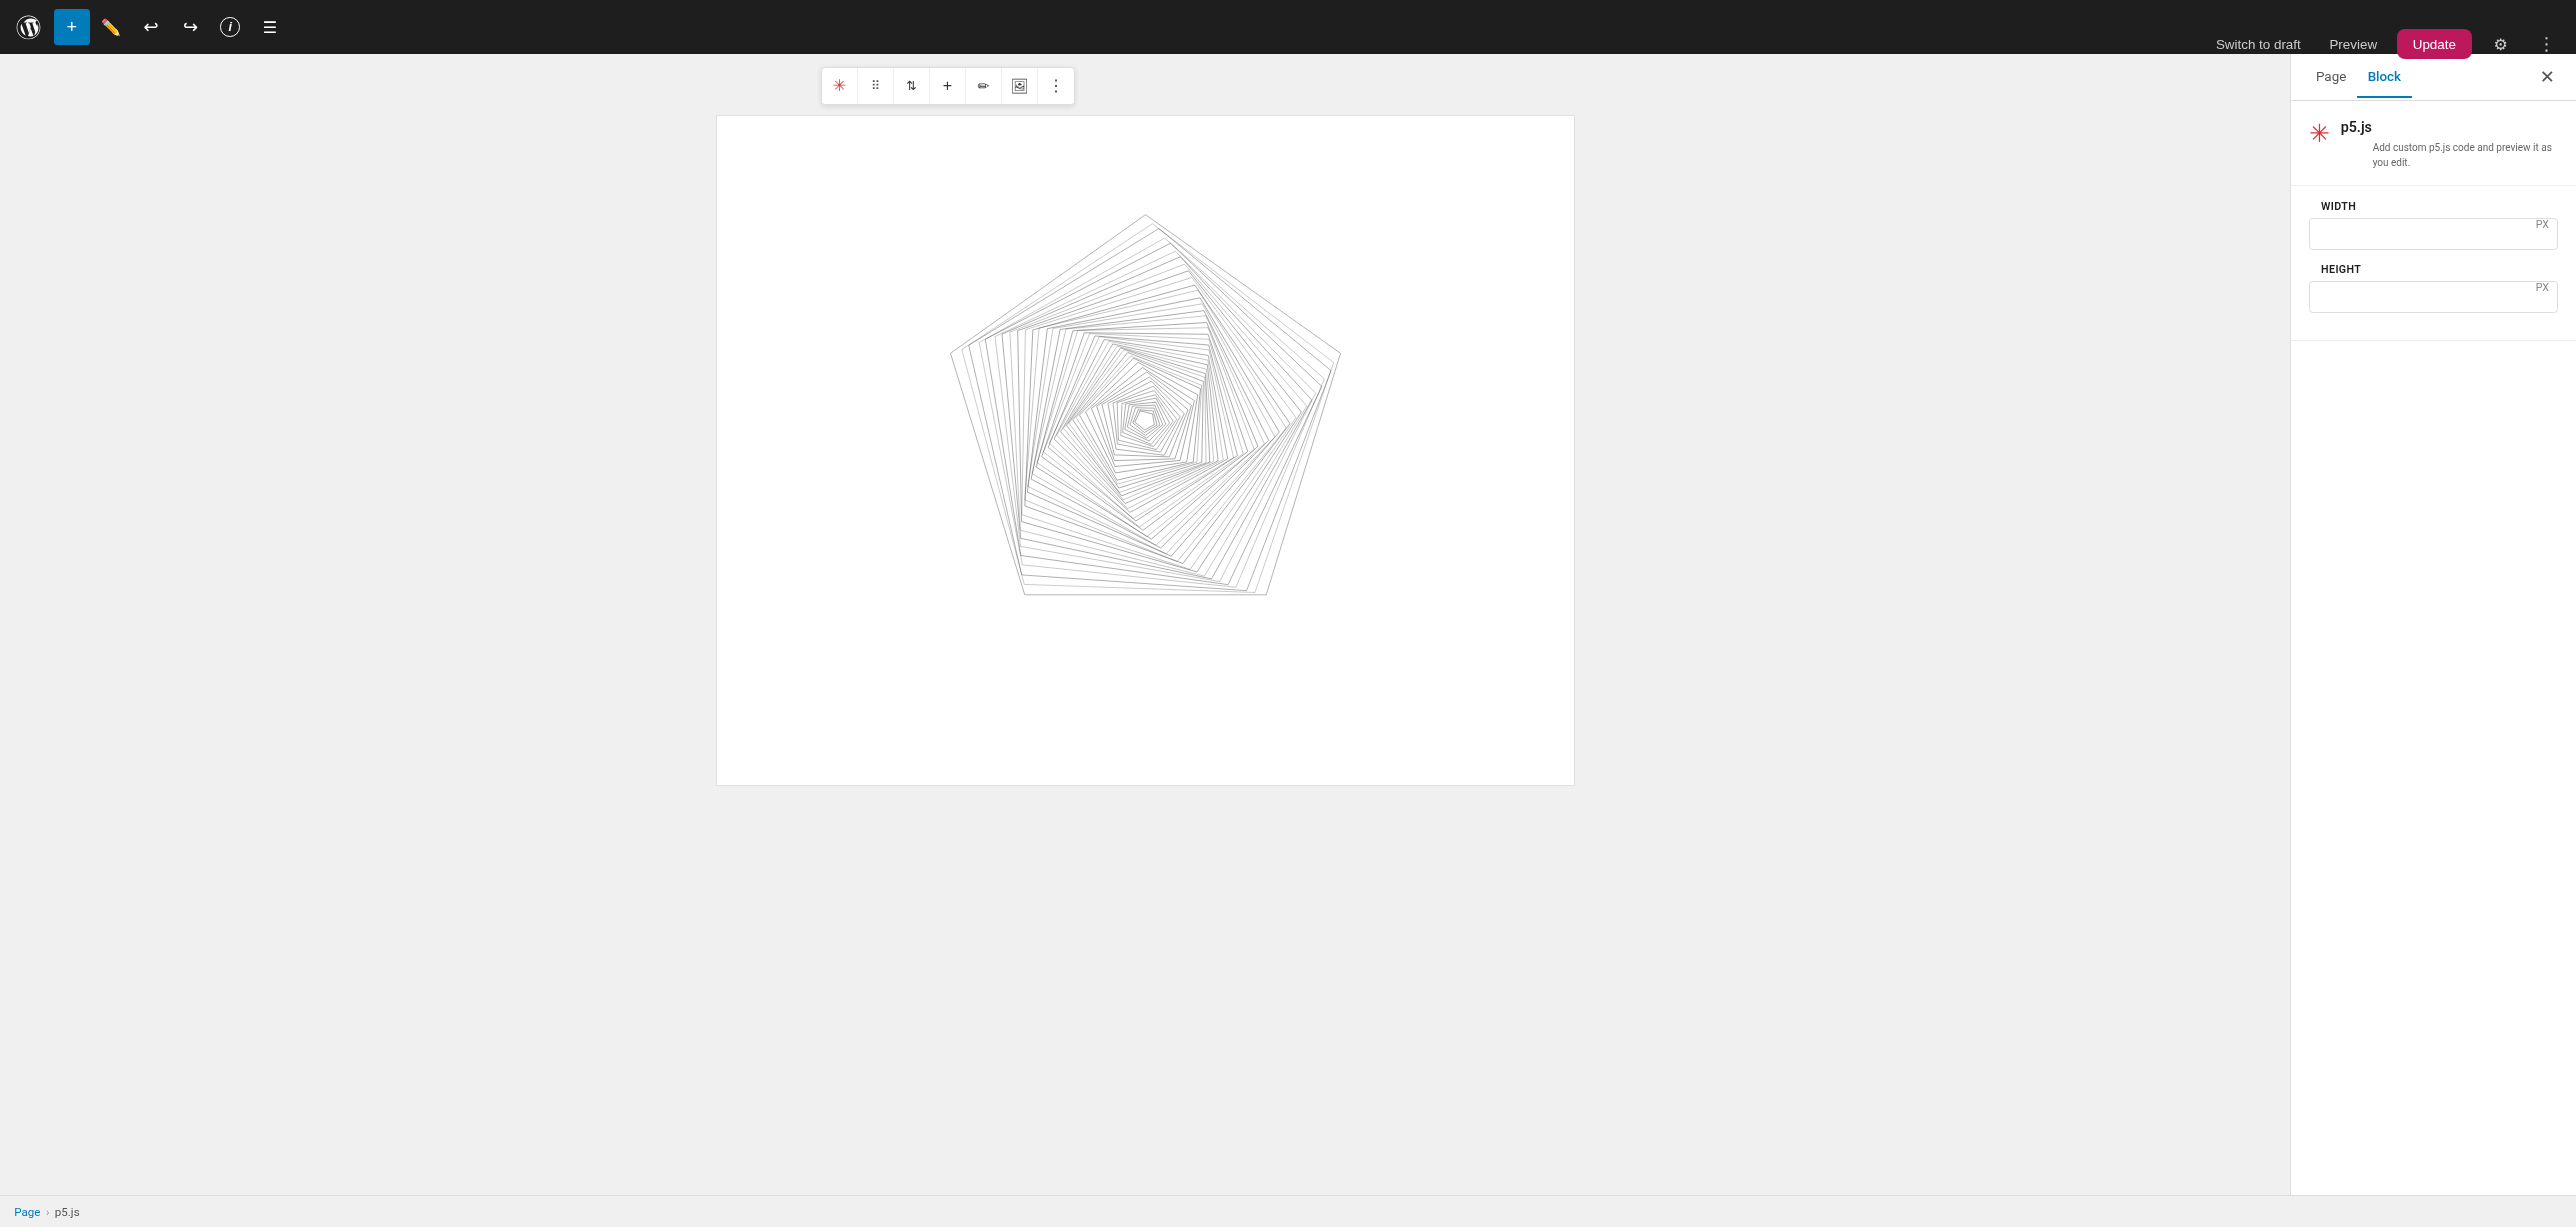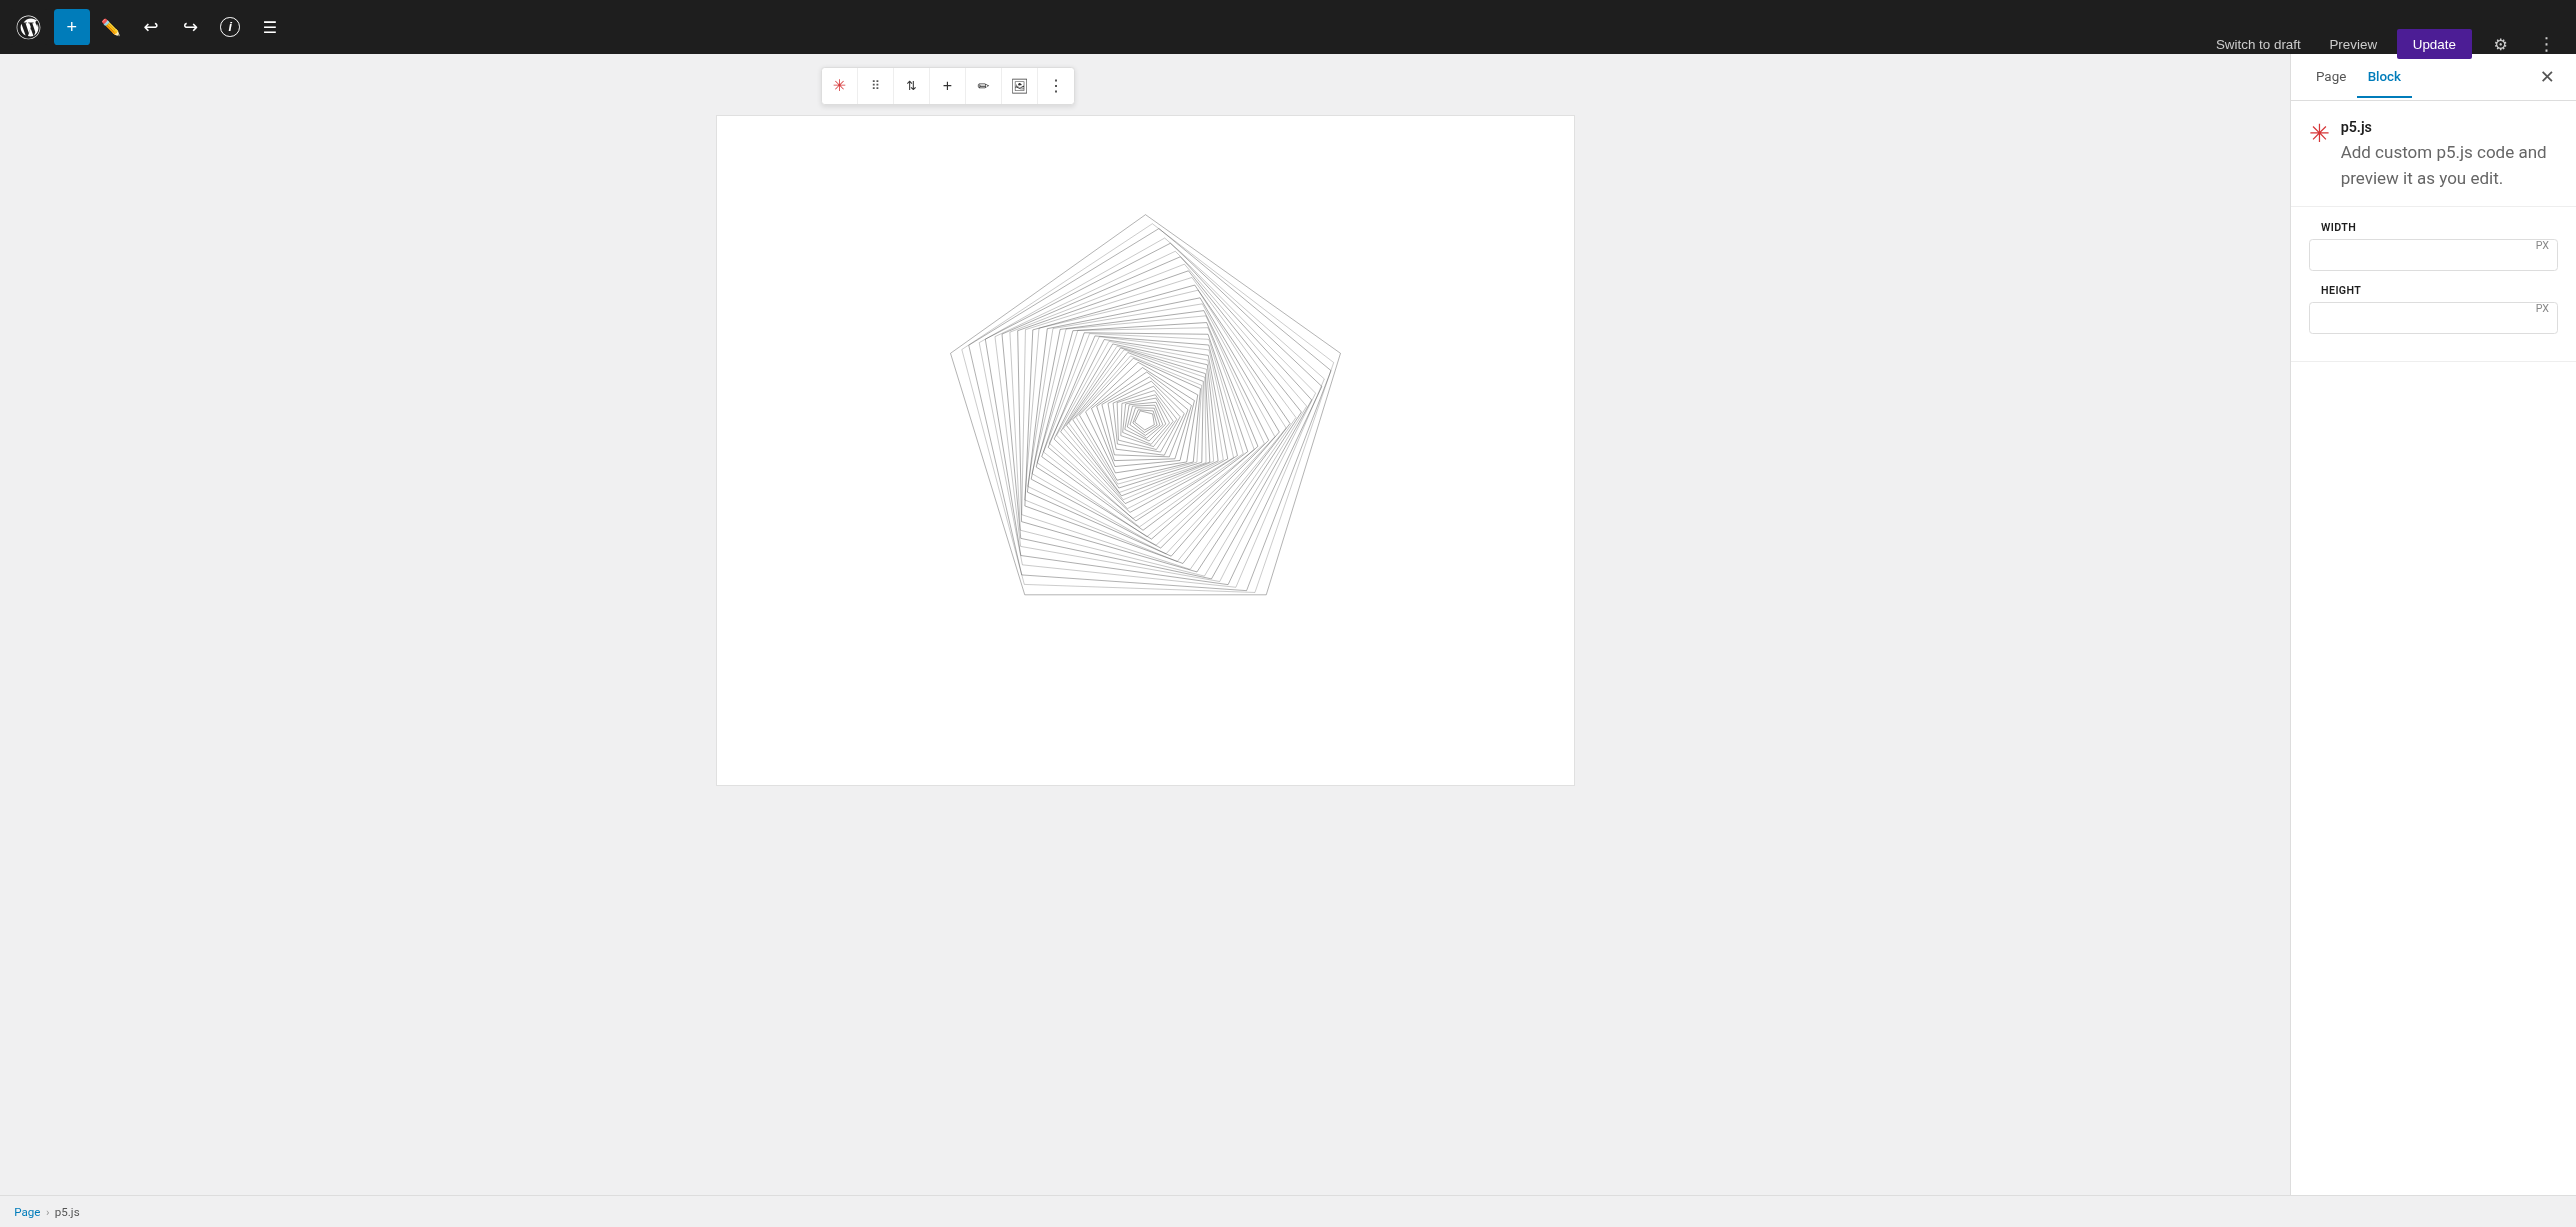--- a/index.html
+++ b/index.html
@@ -59,24 +59,24 @@
     .preview-btn {
       background: transparent;
       border: none;
       color: #ccc;
       font-size: 13.4px;
       cursor: pointer;
       padding: 5.4px 9px;
       border-radius: 3.6px;
     }
     .update-btn {
-      background: #4c1d95;
+      background: #be185d;
       color: white;
       border: none;
-      border-radius: 2px;
+      border-radius: 8px;
       font-size: 13.4px;
       font-weight: 500;
       padding: 7.2px 16px;
       cursor: pointer;
     }
     .settings-btn {
       width: 36px; height: 36px;
       background: transparent;
       border: none;
       border-radius: 3.6px;
@@ -225,23 +225,24 @@
       flex-shrink: 0;
       margin-top: 1.8px;
     }
     .block-info-text h3 {
       font-size: 14.3px;
       font-weight: 600;
       color: #1e1e1e;
       margin-bottom: 5.4px;
     }
     .block-info-text p {
-      font-size: 17px;
+      font-size: 10px;
       color: #666;
       line-height: 1.5;
+      margin-left: 32px;
     }
 
     
     .panel-section {
       padding: 14.3px 18px;
       border-bottom: 0.9px solid #eee;
     }
 
     
     .toggle-row {

